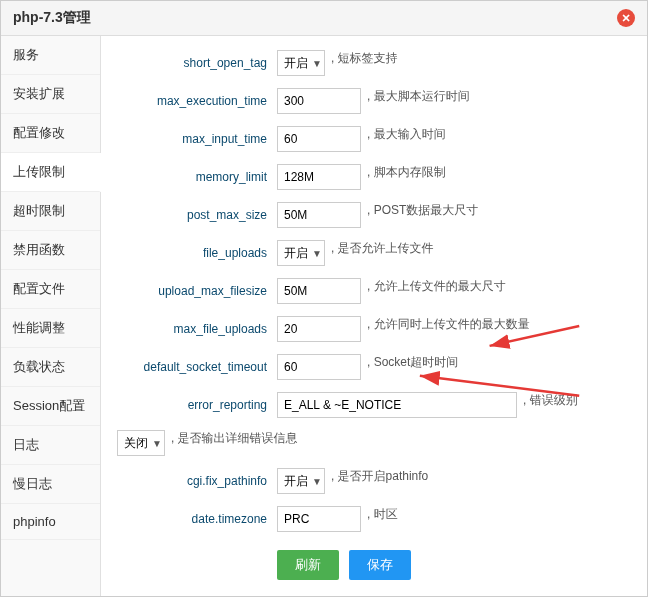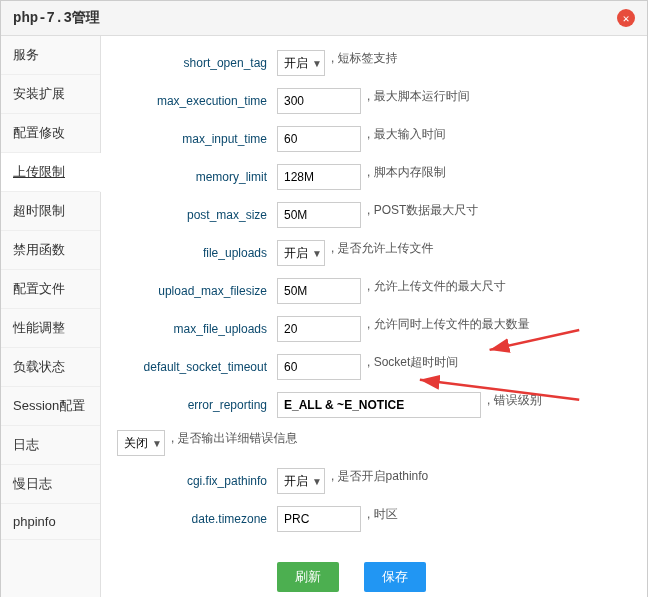--- a/index.html
+++ b/index.html
@@ -25,21 +25,20 @@
     .dialog-title {
       background: #f5f5f5;
       border-bottom: 1px solid #ddd;
       padding: 8px 12px;
       font-size: 14px;
       font-weight: bold;
       color: #333;
       display: flex;
       justify-content: space-between;
       align-items: center;
-      font-family: Liberation Mono, monospace;
     }
     .close-btn {
       width: 18px;
       height: 18px;
       background: #e74c3c;
       border-radius: 50%;
       display: flex;
       align-items: center;
       justify-content: center;
       cursor: pointer;
@@ -63,21 +62,20 @@
       cursor: pointer;
       color: #333;
       font-size: 13px;
       border-bottom: 1px solid #eee;
     }
     .sidebar-item.active {
       background: #fff;
       color: #333;
       border-right: 2px solid #fff;
       margin-right: -1px;
-      text-decoration: underline;
     }
     .content {
       flex: 1;
       padding: 12px 16px;
       overflow-y: auto;
     }
     .form-row {
       display: flex;
       align-items: center;
       margin-bottom: 8px;
@@ -98,22 +96,21 @@
     }
     .form-input {
       height: 26px;
       border: 1px solid #ccc;
       padding: 0 6px;
       font-size: 12px;
       outline: none;
       width: 84px;
     }
     .form-input.wide {
-      width: 204px;
-      font-weight: bold;
+      width: 240px;
     }
     .form-hint {
       color: #555;
       font-size: 12px;
       margin-left: 6px;
     }
     .select-wrapper {
       display: flex;
       align-items: center;
       height: 26px;
@@ -130,22 +127,22 @@
       cursor: pointer;
       -webkit-appearance: none;
       padding-right: 4px;
     }
     .select-arrow {
       font-size: 10px;
       color: #555;
     }
     .btn-group {
       display: flex;
-      gap: 25px;
-      margin-top: 28px;
+      gap: 10px;
+      margin-top: 16px;
       padding-left: 160px;
       align-items: center;
     }
     .btn {
       padding: 6px 18px;
       border: none;
       border-radius: 2px;
       cursor: pointer;
       font-size: 13px;
       color: #fff;

